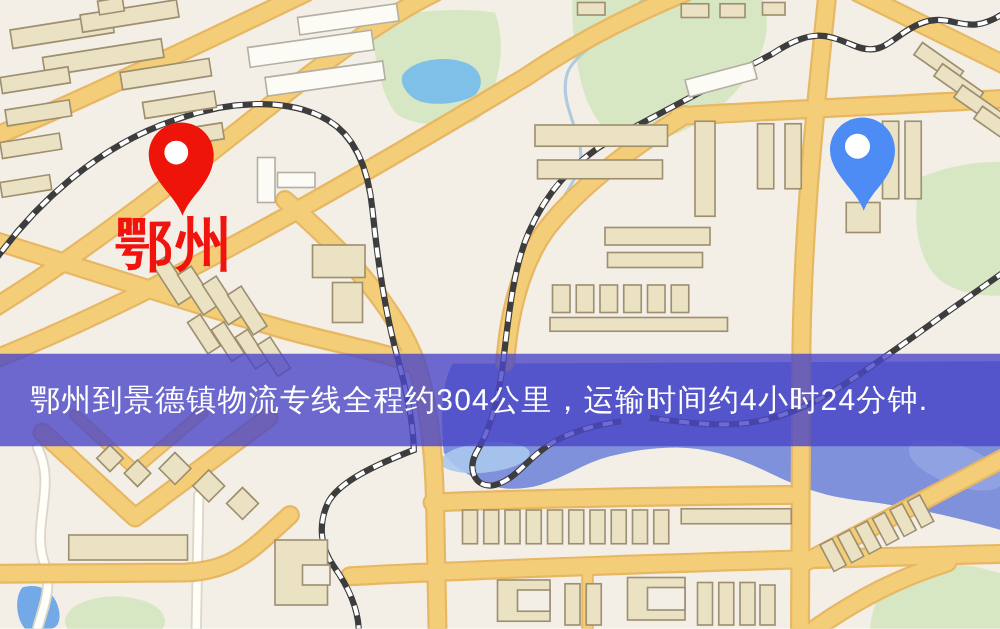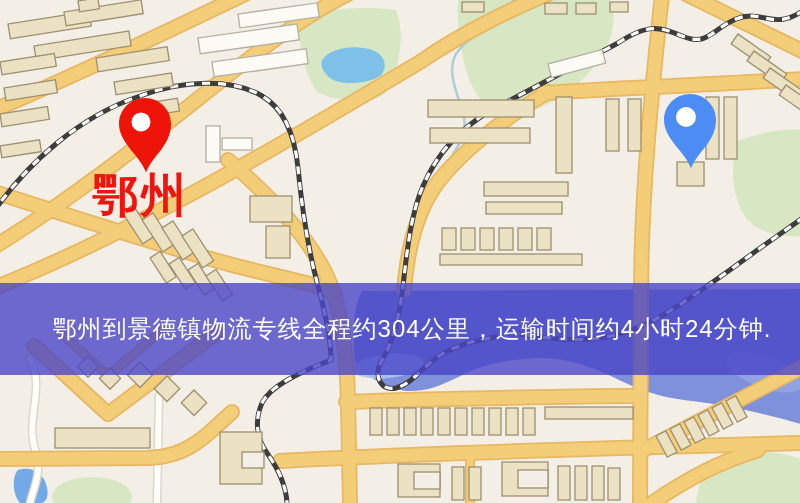--- a/index.html
+++ b/index.html
@@ -3,23 +3,23 @@
 <meta charset="utf-8">
 <style>
   html,body{margin:0;padding:0;background:#fff;}
   #stage{position:relative;width:800px;height:503px;overflow:hidden;
          font-family:"Liberation Sans", sans-serif;padding-left:13px;}
   #map-svg{position:absolute;left:0;top:0;}
   .pin-label{position:absolute;font-weight:bold;line-height:1;text-align:center;
              white-space:nowrap;user-select:none;}
   #origin-label{left:52px;top:172px;width:176px;font-size:46px;color:#f1130e;letter-spacing:2px;}
   #dest-label{left:608px;top:177px;width:192px;font-size:43px;color:#2c3ed6;letter-spacing:11px;}
-  #route-banner{position:absolute;left:0;top:283px;width:800px;height:92px;
+  #route-banner{position:absolute;left:0;top:283px;width:800px;height:74px;
                 background:rgba(74,70,199,0.80);display:flex;align-items:center;
-                box-sizing:border-box;padding-left:24px;justify-content:center;}
+                box-sizing:border-box;padding-left:24px;}
   #route-banner .banner-text{color:#ffffff;font-size:24px;letter-spacing:1px;white-space:nowrap;}
   .bld{fill:#ebe2c4;stroke:#9d8f70;stroke-width:1.3;}
   .bldw{fill:#fcfbf6;stroke:#b3afa2;stroke-width:1.3;}
   .notch{fill:#f3efe6;stroke:#9d8f70;stroke-width:1.3;}
 </style>
 </head>
 <body>
 
 <div id="stage">
 

